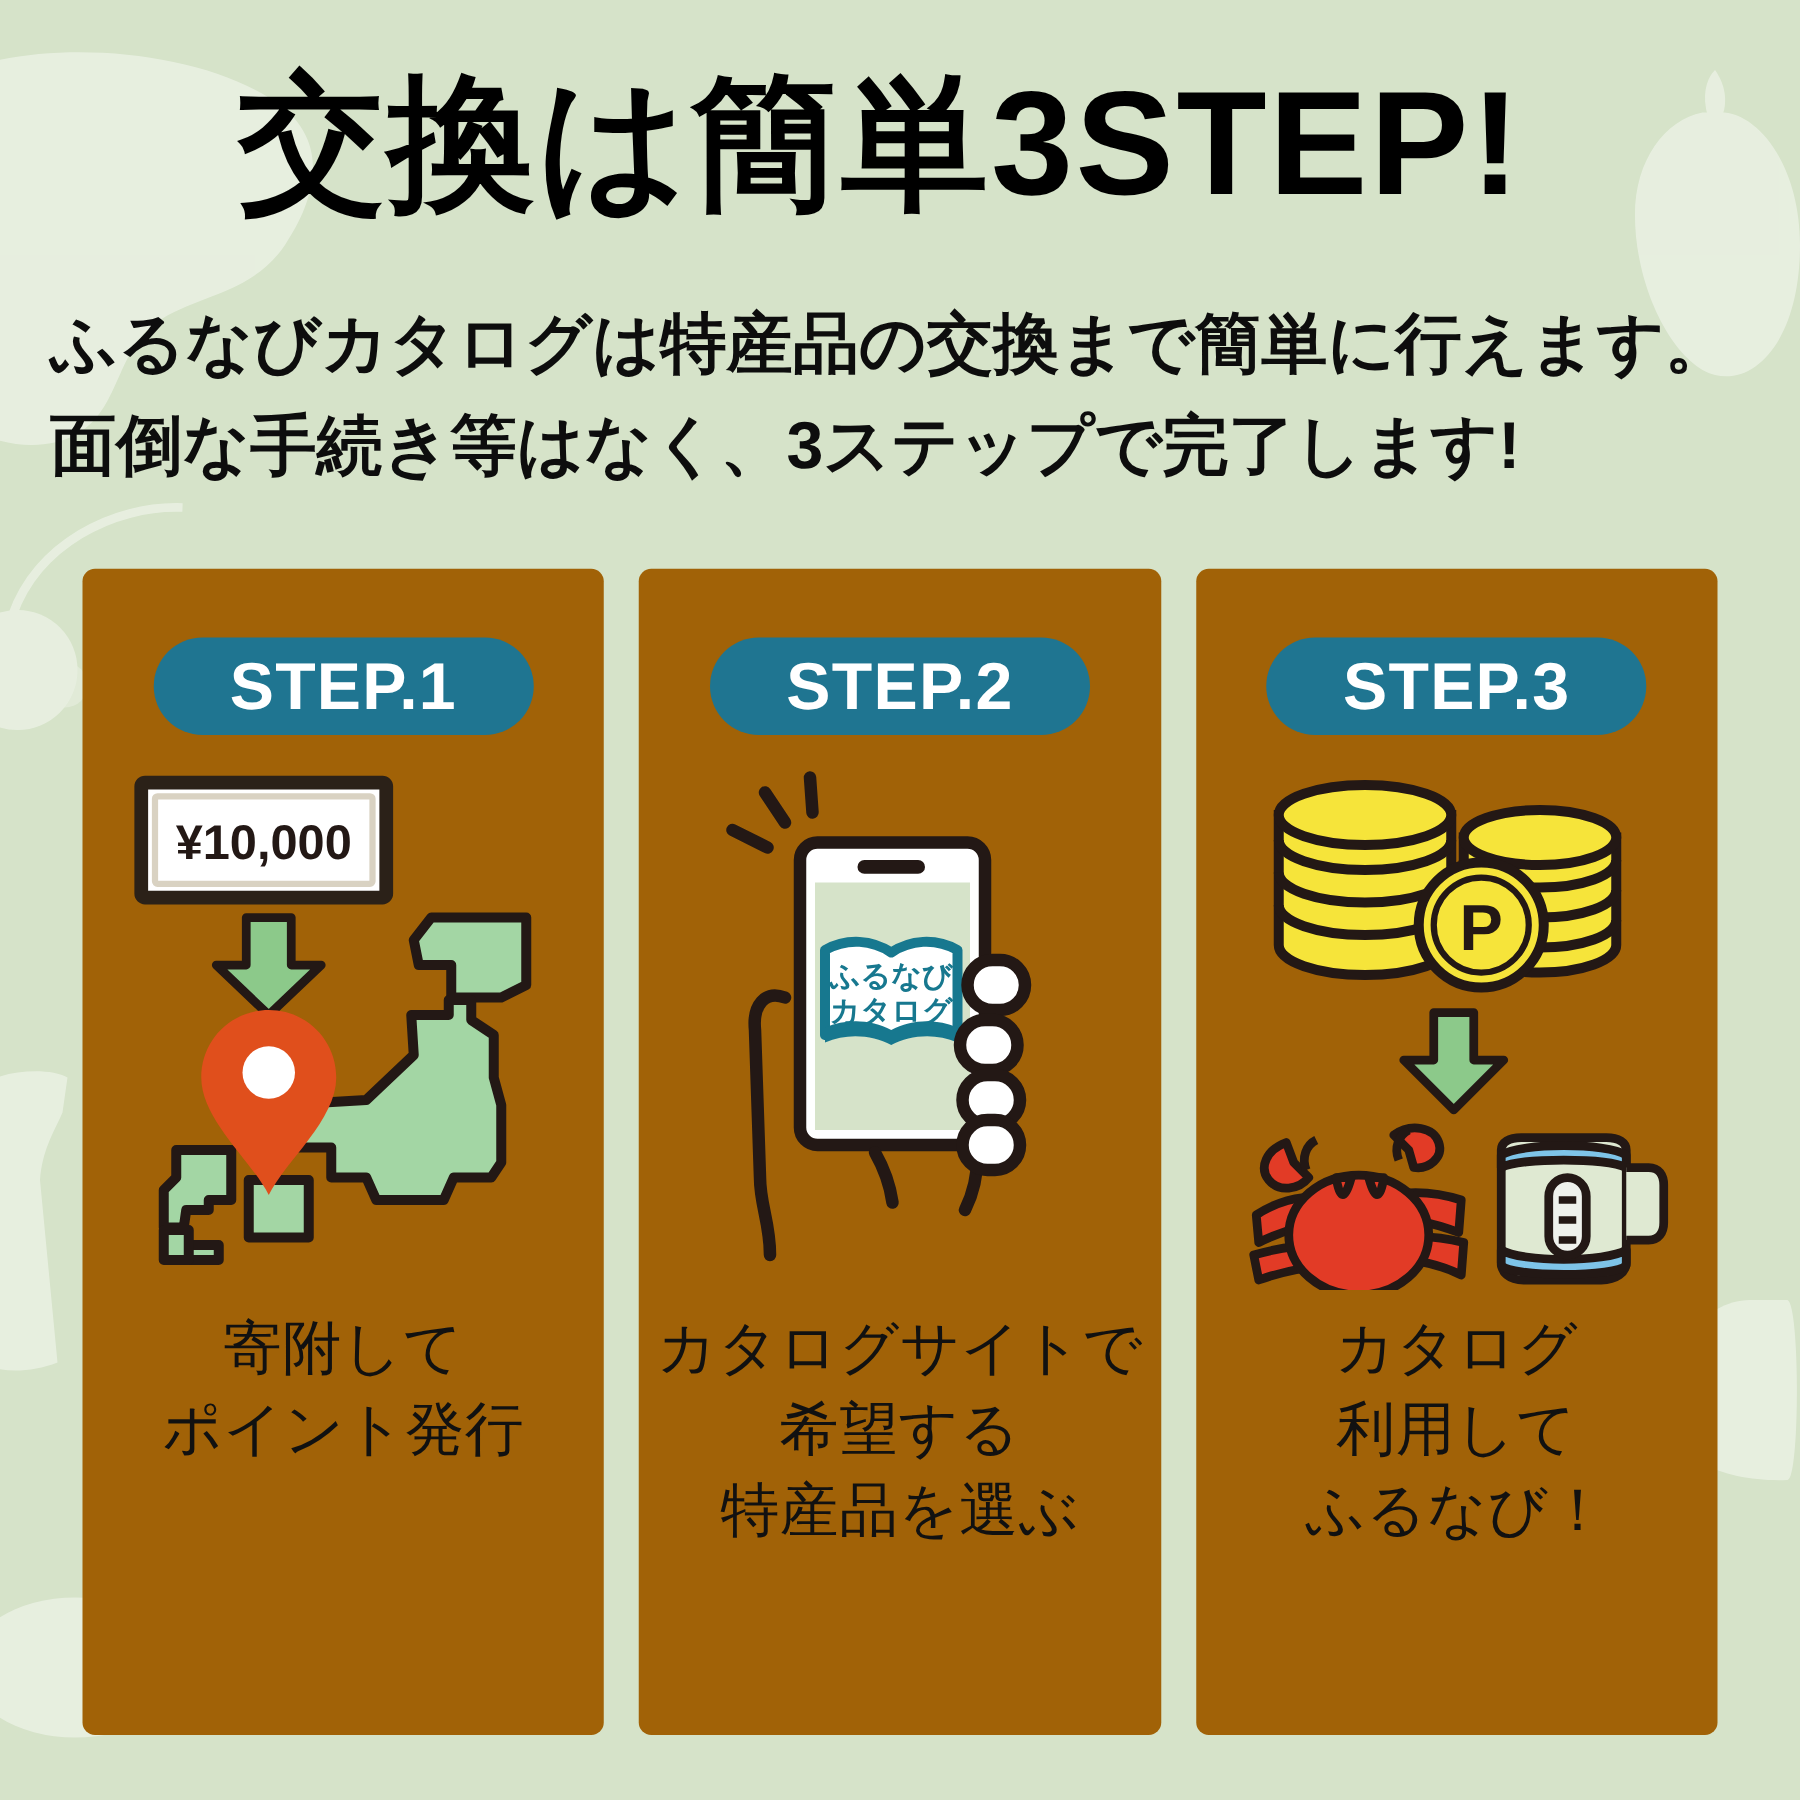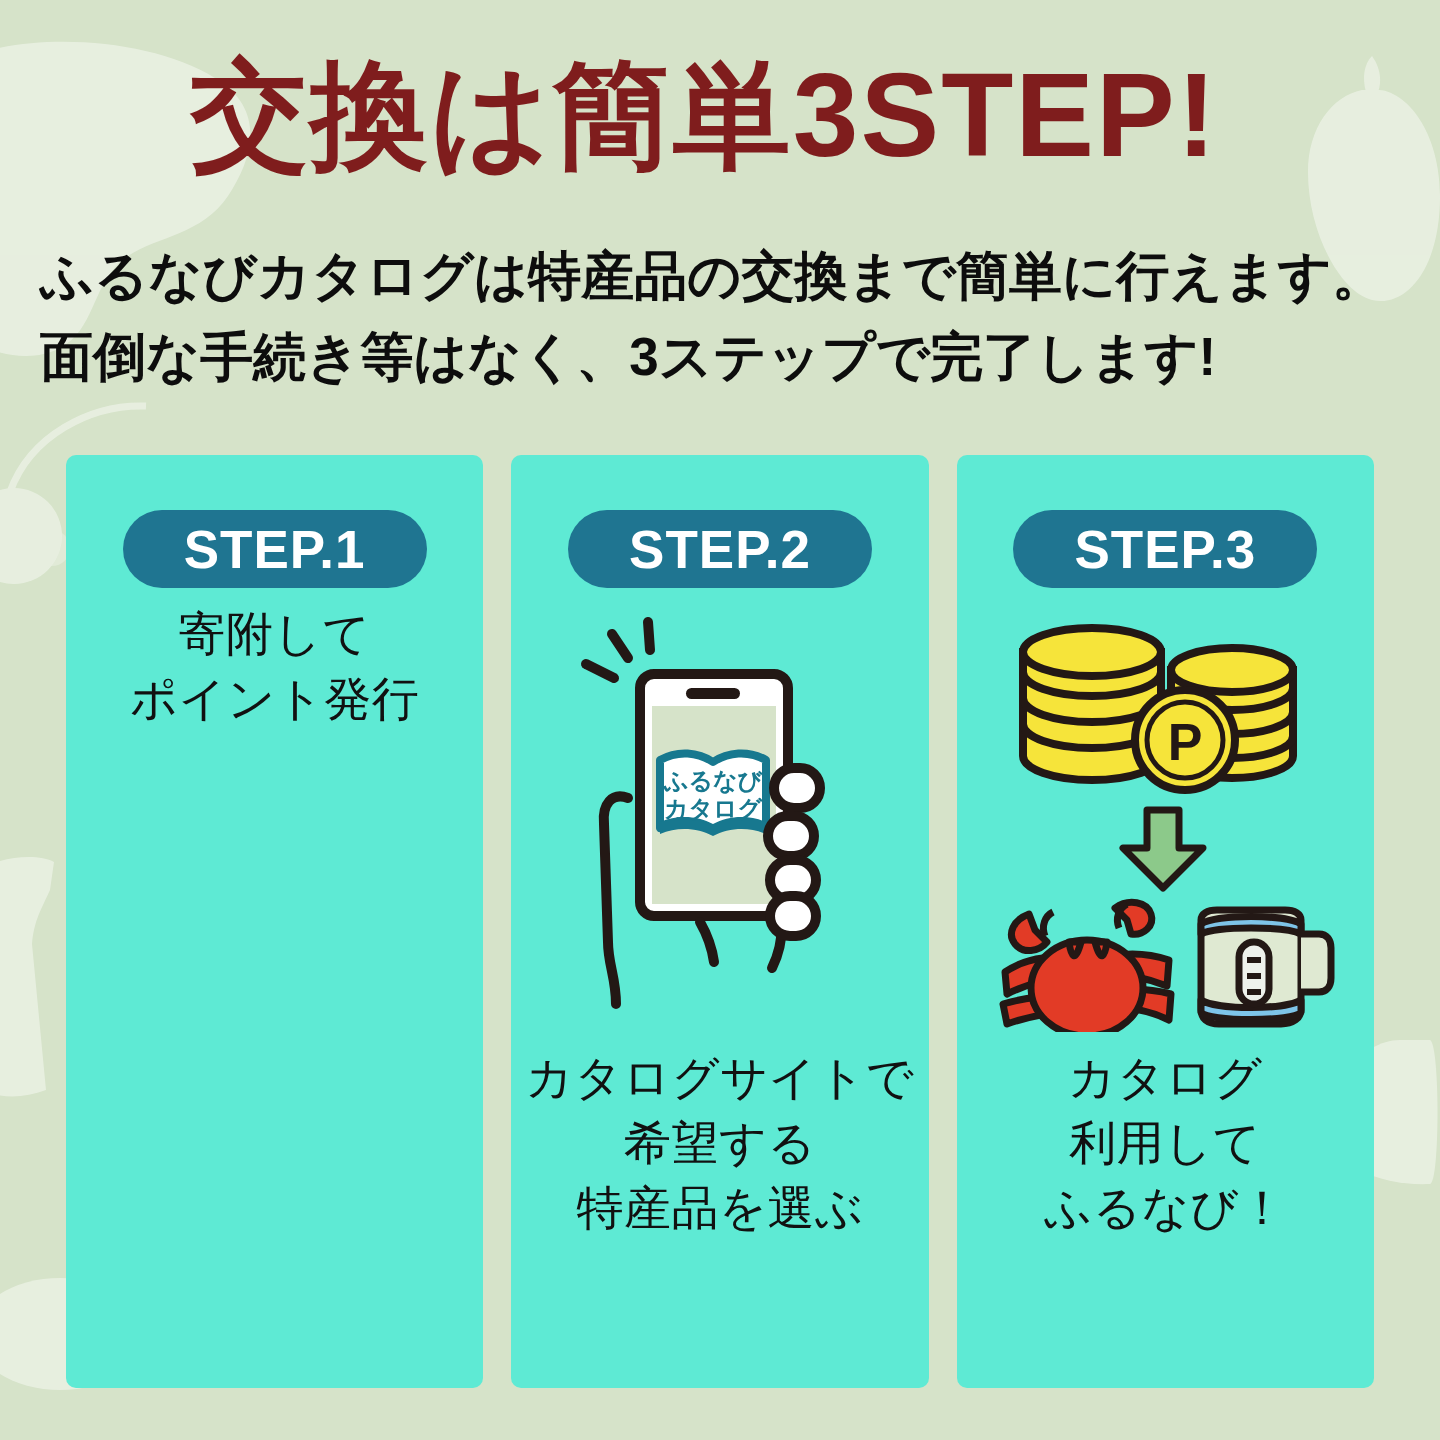--- a/index.html
+++ b/index.html
@@ -13,41 +13,41 @@
 
   
   .bgdeco{position:absolute;inset:0;width:1440px;height:1440px;pointer-events:none;}
 
   
   .title{
     position:absolute;top:52px;left:0;width:1408px;
     text-align:center;
     font-size:118px;line-height:1.08;
     font-weight:900;
-    color:#7f1d1d;
+    color:#000000;
     letter-spacing:2px;
     white-space:nowrap;
   }
   .subtitle{
     position:absolute;top:236px;left:0;width:1440px;
     text-align:left;color:#0d0d0d;
     font-weight:800;
     padding-left:40px;
   }
   .sub-line{font-size:53px;line-height:1.52;letter-spacing:0px;white-space:nowrap;}
 
   
   .cards{
     position:absolute;top:455px;left:66px;
     width:1308px;height:933px;
     display:flex;gap:28px;
   }
   .card{
     width:418px;height:933px;
-    background:#5eead4;
+    background:#a16207;
     border-radius:10px;
     position:relative;
     display:flex;flex-direction:column;align-items:center;
   }
   .badge{
     margin-top:55px;
     width:304px;height:78px;
     background:#1f7591;
     border-radius:44px;
     display:flex;align-items:center;justify-content:center;
@@ -114,20 +114,54 @@
   <div class="subtitle">
     <div class="sub-line">ふるなびカタログは特産品の交換まで簡単に行えます。</div>
     <div class="sub-line">面倒な手続き等はなく、3ステップで完了します!</div>
   </div>
 
   <div class="cards">
 
     <div class="card">
       <div class="badge">STEP.1</div>
 
+      <div class="art">
+        <svg viewBox="0 0 340 420">
+
+          <g>
+            <rect x="8" y="14" width="196" height="92" rx="3" fill="#ffffff" stroke="#2b2118" stroke-width="11"></rect>
+            <rect x="19" y="25" width="174" height="70" rx="2" fill="#ffffff" stroke="#d9d2c2" stroke-width="5"></rect>
+            <text x="106" y="75" text-anchor="middle" font-family="'Liberation Sans',sans-serif" font-size="39" font-weight="800" fill="#231815">¥10,000</text>
+          </g>
+
+          <g>
+            <path d="M92 122 H128 V160 H152 L110 200 L68 160 H92 Z" fill="#8cc98a" stroke="#231815" stroke-width="7" stroke-linejoin="round"></path>
+          </g>
+
+          <g fill="#a3d6a4" stroke="#231815" stroke-width="8" stroke-linejoin="round">
+
+            <path d="M240 122 H316 V176 L296 186 H256 V160 H230 L226 140 Z"></path>
+
+            <path d="M224 200 H254 V188 H272 V204 L290 216 V250 L296 272 V318 L288 330 H258 L250 348 H196 L188 330
+                     H160 V306 H100 L98 288 L120 286 V272 L188 268 L226 232 Z"></path>
+
+            <path d="M36 308 H80 V348 H62 V356 H44 L40 384 H70 V396 H38 V370 H26 V340 L36 330 Z"></path>
+
+            <path d="M94 332 H142 V378 H94 Z"></path>
+
+            <path d="M26 372 H46 V396 H26 Z"></path>
+          </g>
+
+          <g>
+            <path d="M110 196 C140 196 164 220 164 250 C164 284 124 316 110 344
+                     C96 316 56 284 56 250 C56 220 80 196 110 196 Z" fill="#e04f1c"></path>
+            <circle cx="110" cy="246" r="21" fill="#ffffff"></circle>
+          </g>
+        </svg>
+      </div>
 
       <div class="caption">
         <span class="cap-l">寄附して</span>
         <span class="cap-l">ポイント発行</span>
       </div>
     </div>
 
     <div class="card">
       <div class="badge">STEP.2</div>
 

